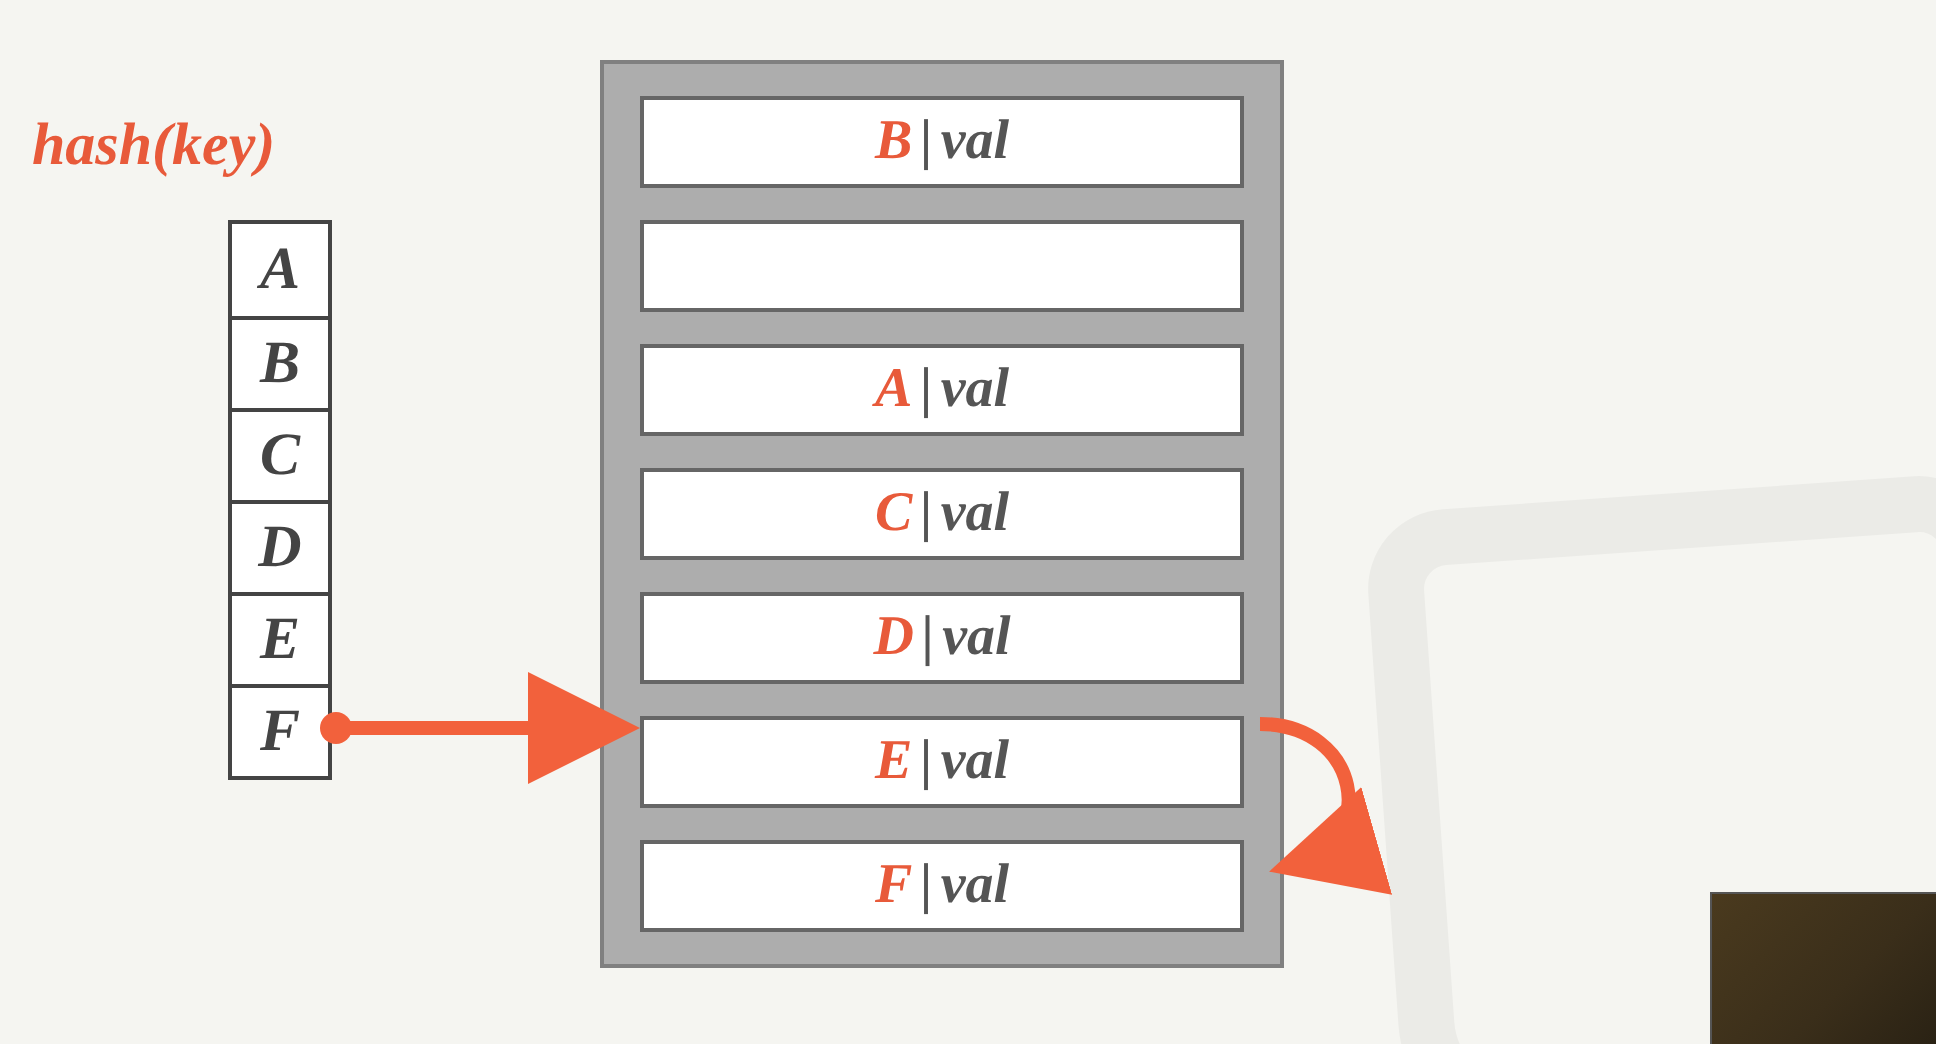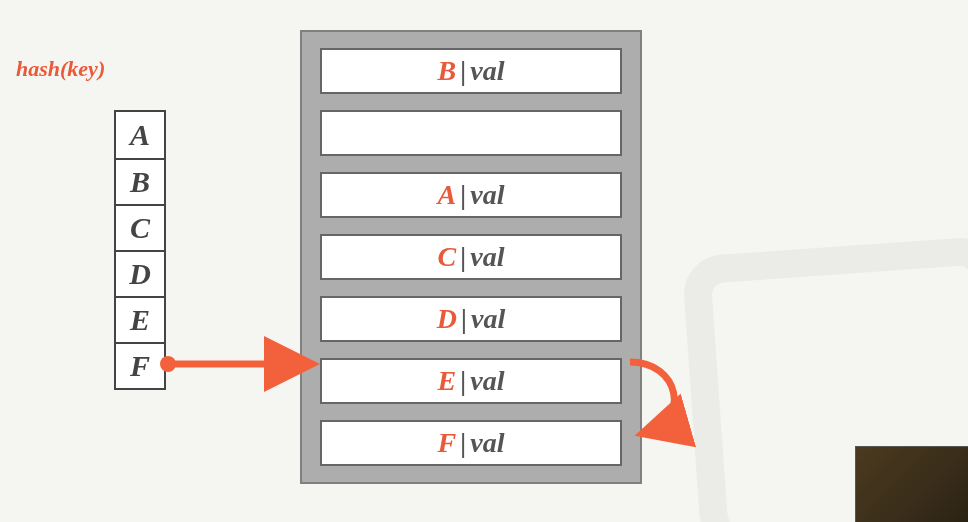--- a/index.html
+++ b/index.html
@@ -10,21 +10,21 @@
     background: #f5f5f1;
     font-family: Georgia, 'Times New Roman', serif;
     position: relative;
     overflow: hidden;
   }
 
   .hash-label {
     position: absolute;
     left: 16px;
     top: 56px;
-    font-size: 22px;
+    font-size: 30px;
     font-style: italic;
     font-weight: bold;
     color: #e85a3a;
   }
 
   .key-column {
     position: absolute;
     left: 114px;
     top: 110px;
     display: flex;

